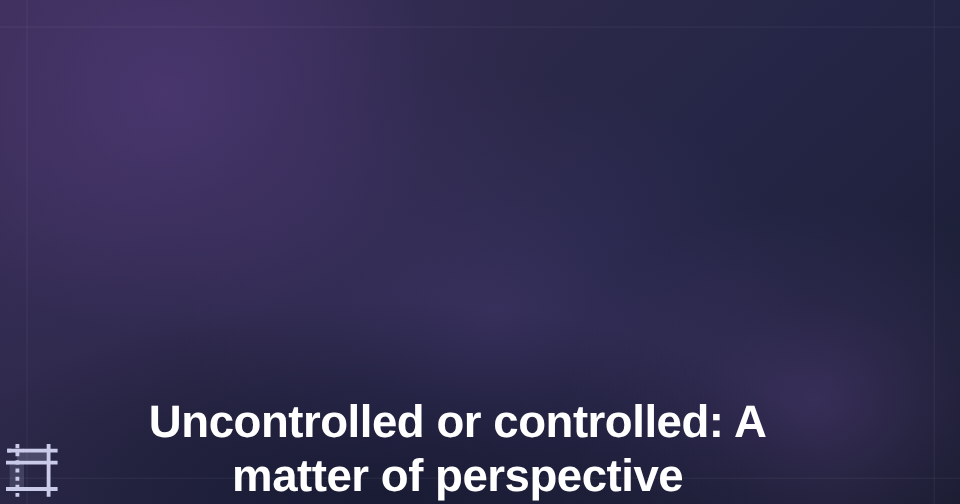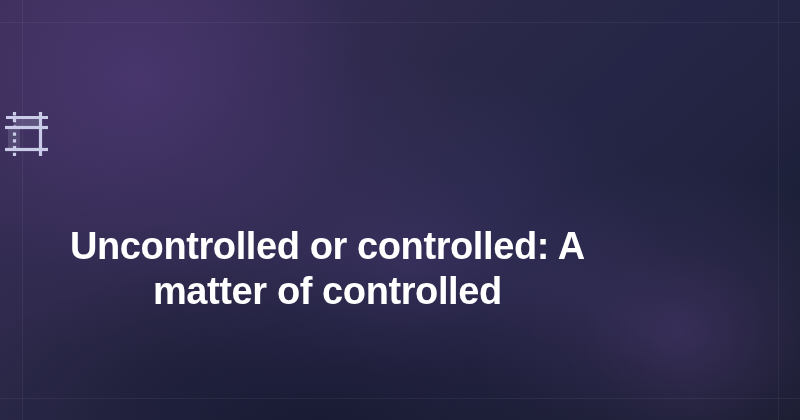--- a/index.html
+++ b/index.html
@@ -76,22 +76,23 @@
   .rule-v-left  { left: 22px; }
   .rule-v-right { left: 778px; }
   .rule-h-top    { top: 22px; }
   .rule-h-bottom { top: 398px; }
 
   
   .content {
     position: absolute;
     inset: 0;
     display: flex;
-    flex-direction: column;
-    align-items: flex-start;
+    flex-direction: row;
+    align-items: flex-end;
+    margin-top: 45px;
   }
   .logo-mark {
     margin-top: 108px;
     width: 54px;
     height: 54px;
     display: block;
   }
   .title {
     margin: 0;
     padding: 0 70px;
@@ -141,17 +142,17 @@
 
         <line x1="14.5" y1="4" x2="14.5" y2="48" stroke-dasharray="3.4 3.4"></line>
 
         <line x1="5" y1="19.5" x2="20" y2="19.5"></line>
         <line x1="5" y1="41.5" x2="20" y2="41.5"></line>
       </g>
     </svg>
 
     <h1 class="title">
       <span class="title-line">Uncontrolled or controlled: A</span>
-      <span class="title-line">matter of controlled</span>
+      <span class="title-line">matter of perspective</span>
     </h1>
 
   </div>
 </div>
 
 </body></html>

